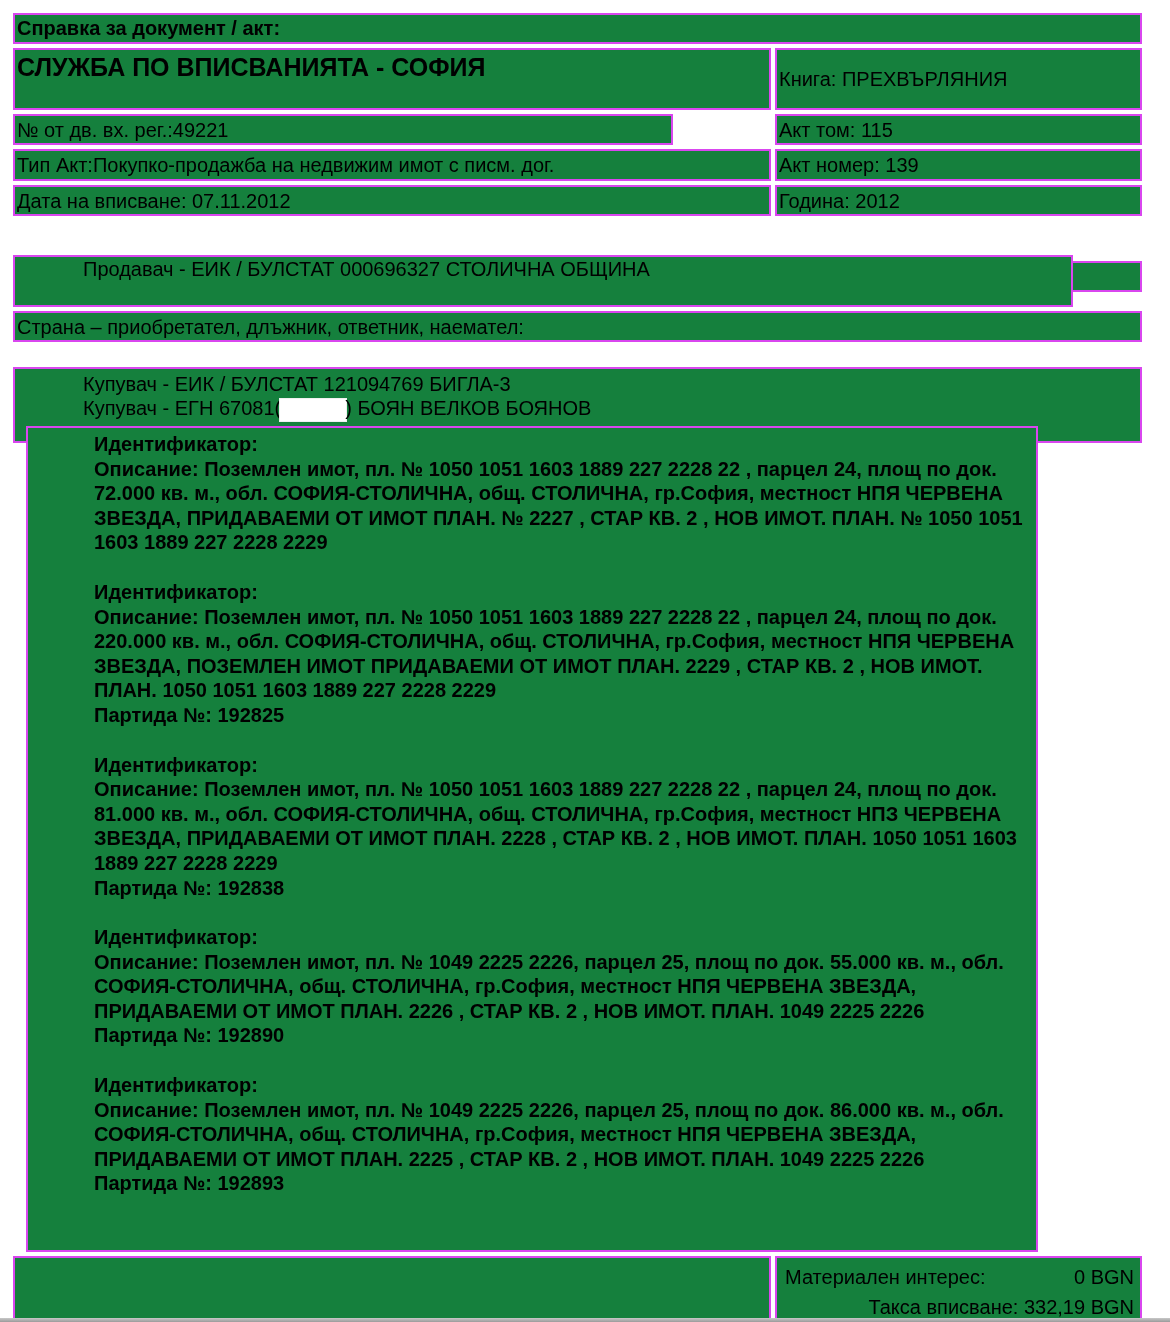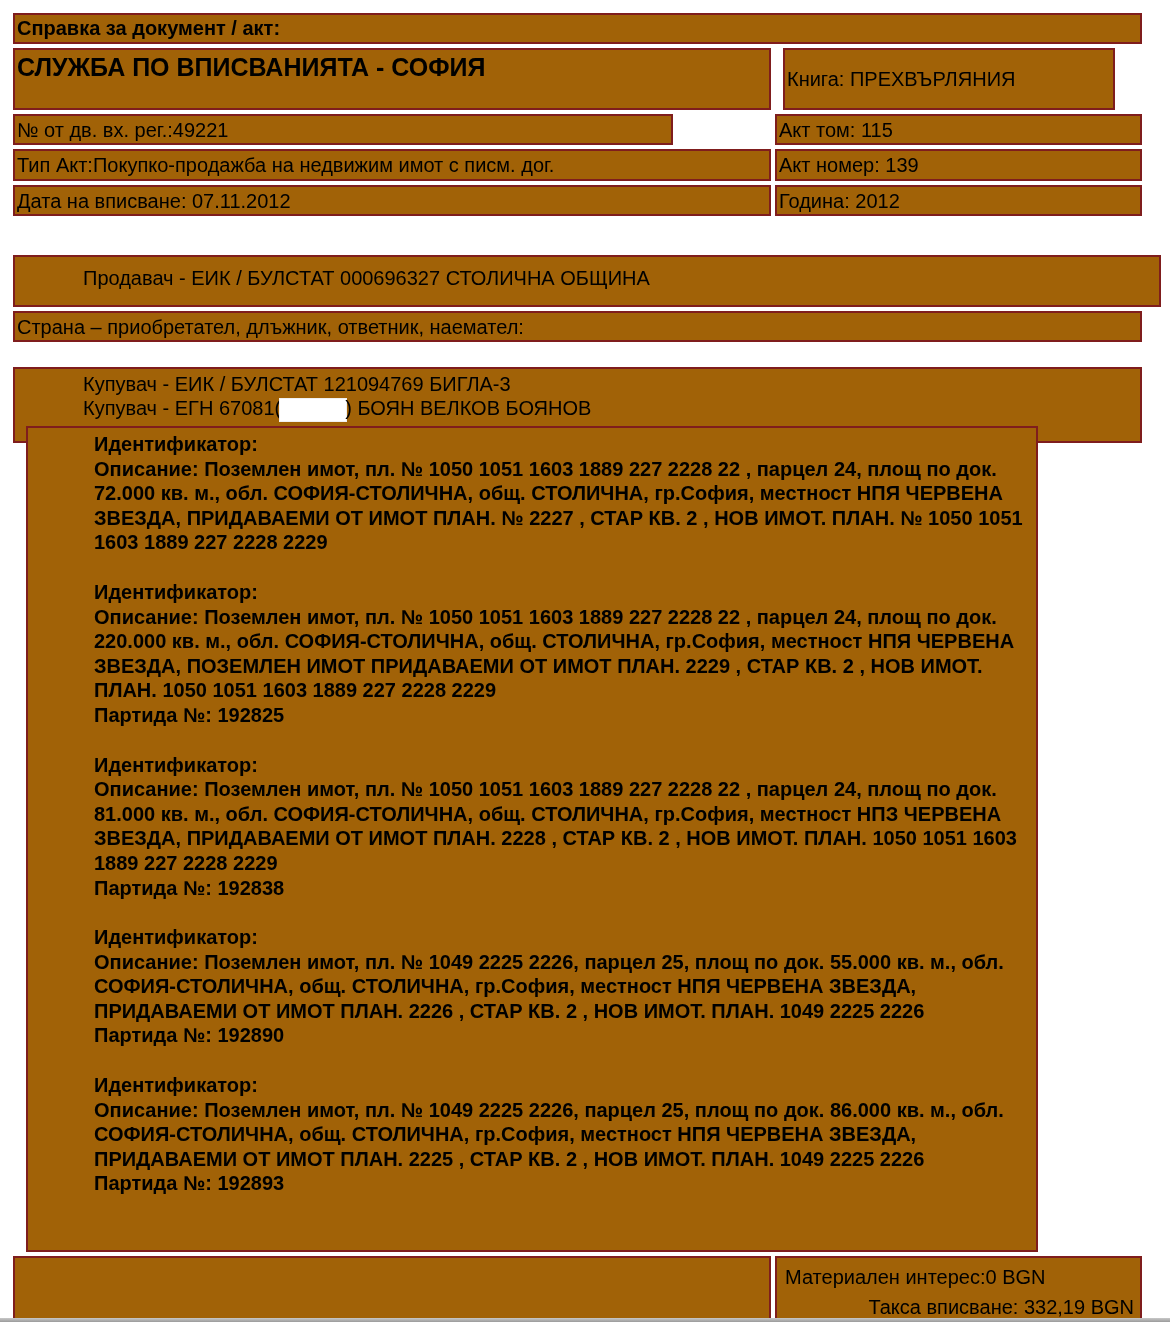--- a/index.html
+++ b/index.html
@@ -2,59 +2,59 @@
 <html><head>
 <meta charset="utf-8">
 <style>
   html, body { margin: 0; padding: 0; background: #ffffff; }
   body {
     width: 1170px; height: 1322px; overflow: hidden; position: relative;
     font-family: "Liberation Sans", sans-serif; color: #000;
   }
   .box {
     position: absolute; box-sizing: border-box;
-    border: 2px solid #7f1d1d; background: #a16207;
+    border: 2px solid #d946ef; background: #15803d;
     font-size: 20px; line-height: 24px;
     padding: 0 2px; overflow: hidden;
   }
   .bold { font-weight: bold; }
   .title { font-size: 25px; line-height: 30px; font-weight: bold; padding-top: 2px; }
   .indent { padding-left: 68px; }
   .party-line { display: block; white-space: nowrap; }
   .redact { display: inline-block; width: 66px; height: 22px; background: #fff; vertical-align: middle; border: 1px solid #f0f0f0; margin: 0 -2px; }
   .prop { padding-left: 66px; padding-top: 4px; padding-right: 4px; }
   .prop-block { margin-bottom: 25px; font-size: 20px; line-height: 24.6px; }
   .prop-block span { display: block; }
-  .fee-row { display: flex; justify-content: flex-start; font-size: 20px; line-height: 30px; padding: 0 6px 0 8px; }
+  .fee-row { display: flex; justify-content: space-between; font-size: 20px; line-height: 30px; padding: 0 6px 0 8px; }
   .fee-row.right { justify-content: flex-end; }
   .bottom-bar {
     position: absolute; left: 0; top: 1318px; width: 1170px; height: 4px;
     background: linear-gradient(#c8c8c8, #9a9a9a);
   }
 </style>
 </head>
 <body>
 
 <div class="box bold" style="left:13px; top:13px; width:1129px; height:31px; line-height:27px;">Справка за документ / акт:</div>
 
 <div class="box title" style="left:13px; top:48px; width:758px; height:62px;">СЛУЖБА ПО ВПИСВАНИЯТА - СОФИЯ</div>
-<div class="box" style="left:775px; top:48px; width:332px; height:62px; line-height:58px;margin-left:8px;">Книга: ПРЕХВЪРЛЯНИЯ</div>
+<div class="box" style="left:775px; top:48px; width:367px; height:62px; line-height:58px;">Книга: ПРЕХВЪРЛЯНИЯ</div>
 
 <div class="box" style="left:13px; top:114px; width:660px; height:31px; line-height:28px;">№ от дв. вх. рег.:49221</div>
 <div class="box" style="left:775px; top:114px; width:367px; height:31px; line-height:28px;">Акт том: 115</div>
 
 <div class="box" style="left:13px; top:149px; width:758px; height:32px; line-height:29px;">Тип Акт:Покупко-продажба на недвижим имот с писм. дог.</div>
 <div class="box" style="left:775px; top:149px; width:367px; height:32px; line-height:29px;">Акт номер: 139</div>
 
 <div class="box" style="left:13px; top:185px; width:758px; height:31px; line-height:29px;">Дата на вписване: 07.11.2012</div>
 <div class="box" style="left:775px; top:185px; width:367px; height:31px; line-height:29px;">Година: 2012</div>
 
 <div class="box" style="left:13px; top:220px; width:1129px; height:31px; line-height:29px;margin-top:41px;">Страна – отчуждител, кредитор, ищец, наемодател, съделител:</div>
 
-<div class="box indent" style="left:13px; top:255px; width:1148px; height:52px; padding-top:9px;">
+<div class="box indent" style="left:13px; top:255px; width:1060px; height:52px; padding-top:0;">
   <span class="party-line">Продавач - ЕИК / БУЛСТАТ 000696327 СТОЛИЧНА ОБЩИНА</span>
 </div>
 
 <div class="box" style="left:13px; top:311px; width:1129px; height:31px; line-height:29px;">Страна – приобретател, длъжник, ответник, наемател:</div>
 
 <div class="box indent" style="left:13px; top:346px; width:1129px; height:76px; padding-top:3px;margin-top:21px;">
   <span class="party-line">Купувач - ЕИК / БУЛСТАТ 121094769 БИГЛА-3</span>
   <span class="party-line"><span>Купувач - ЕГН 67081(</span><span class="redact"></span><span>) БОЯН ВЕЛКОВ БОЯНОВ</span></span>
 </div>
 

